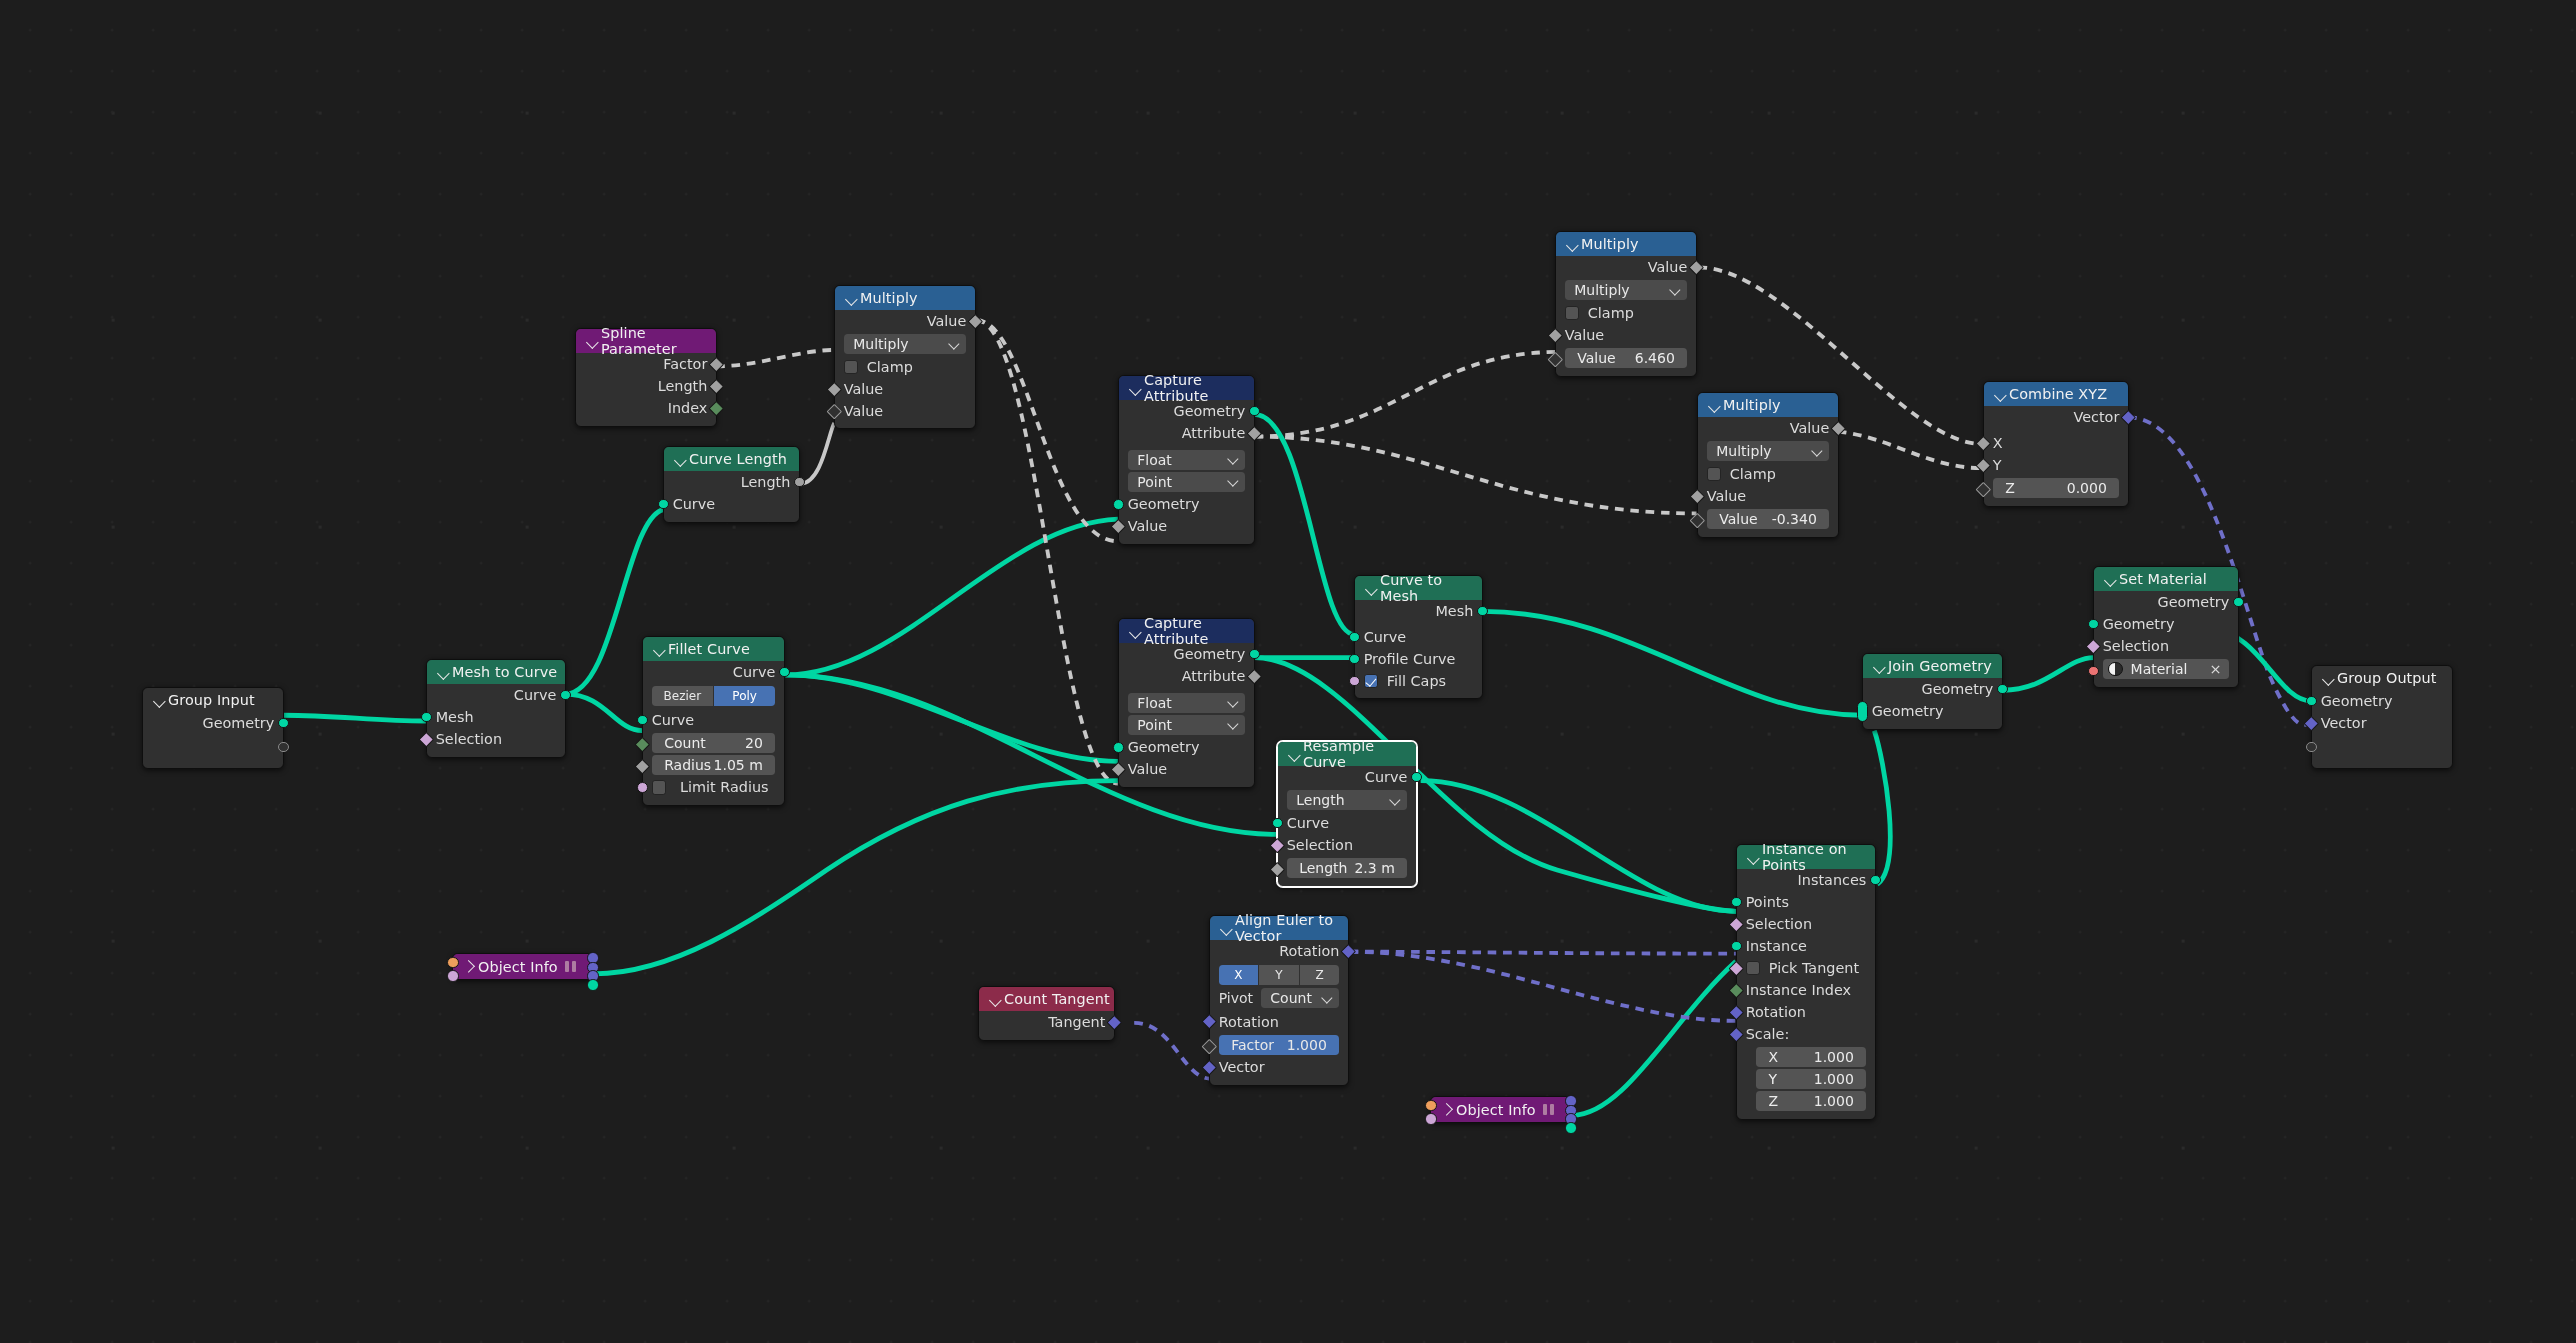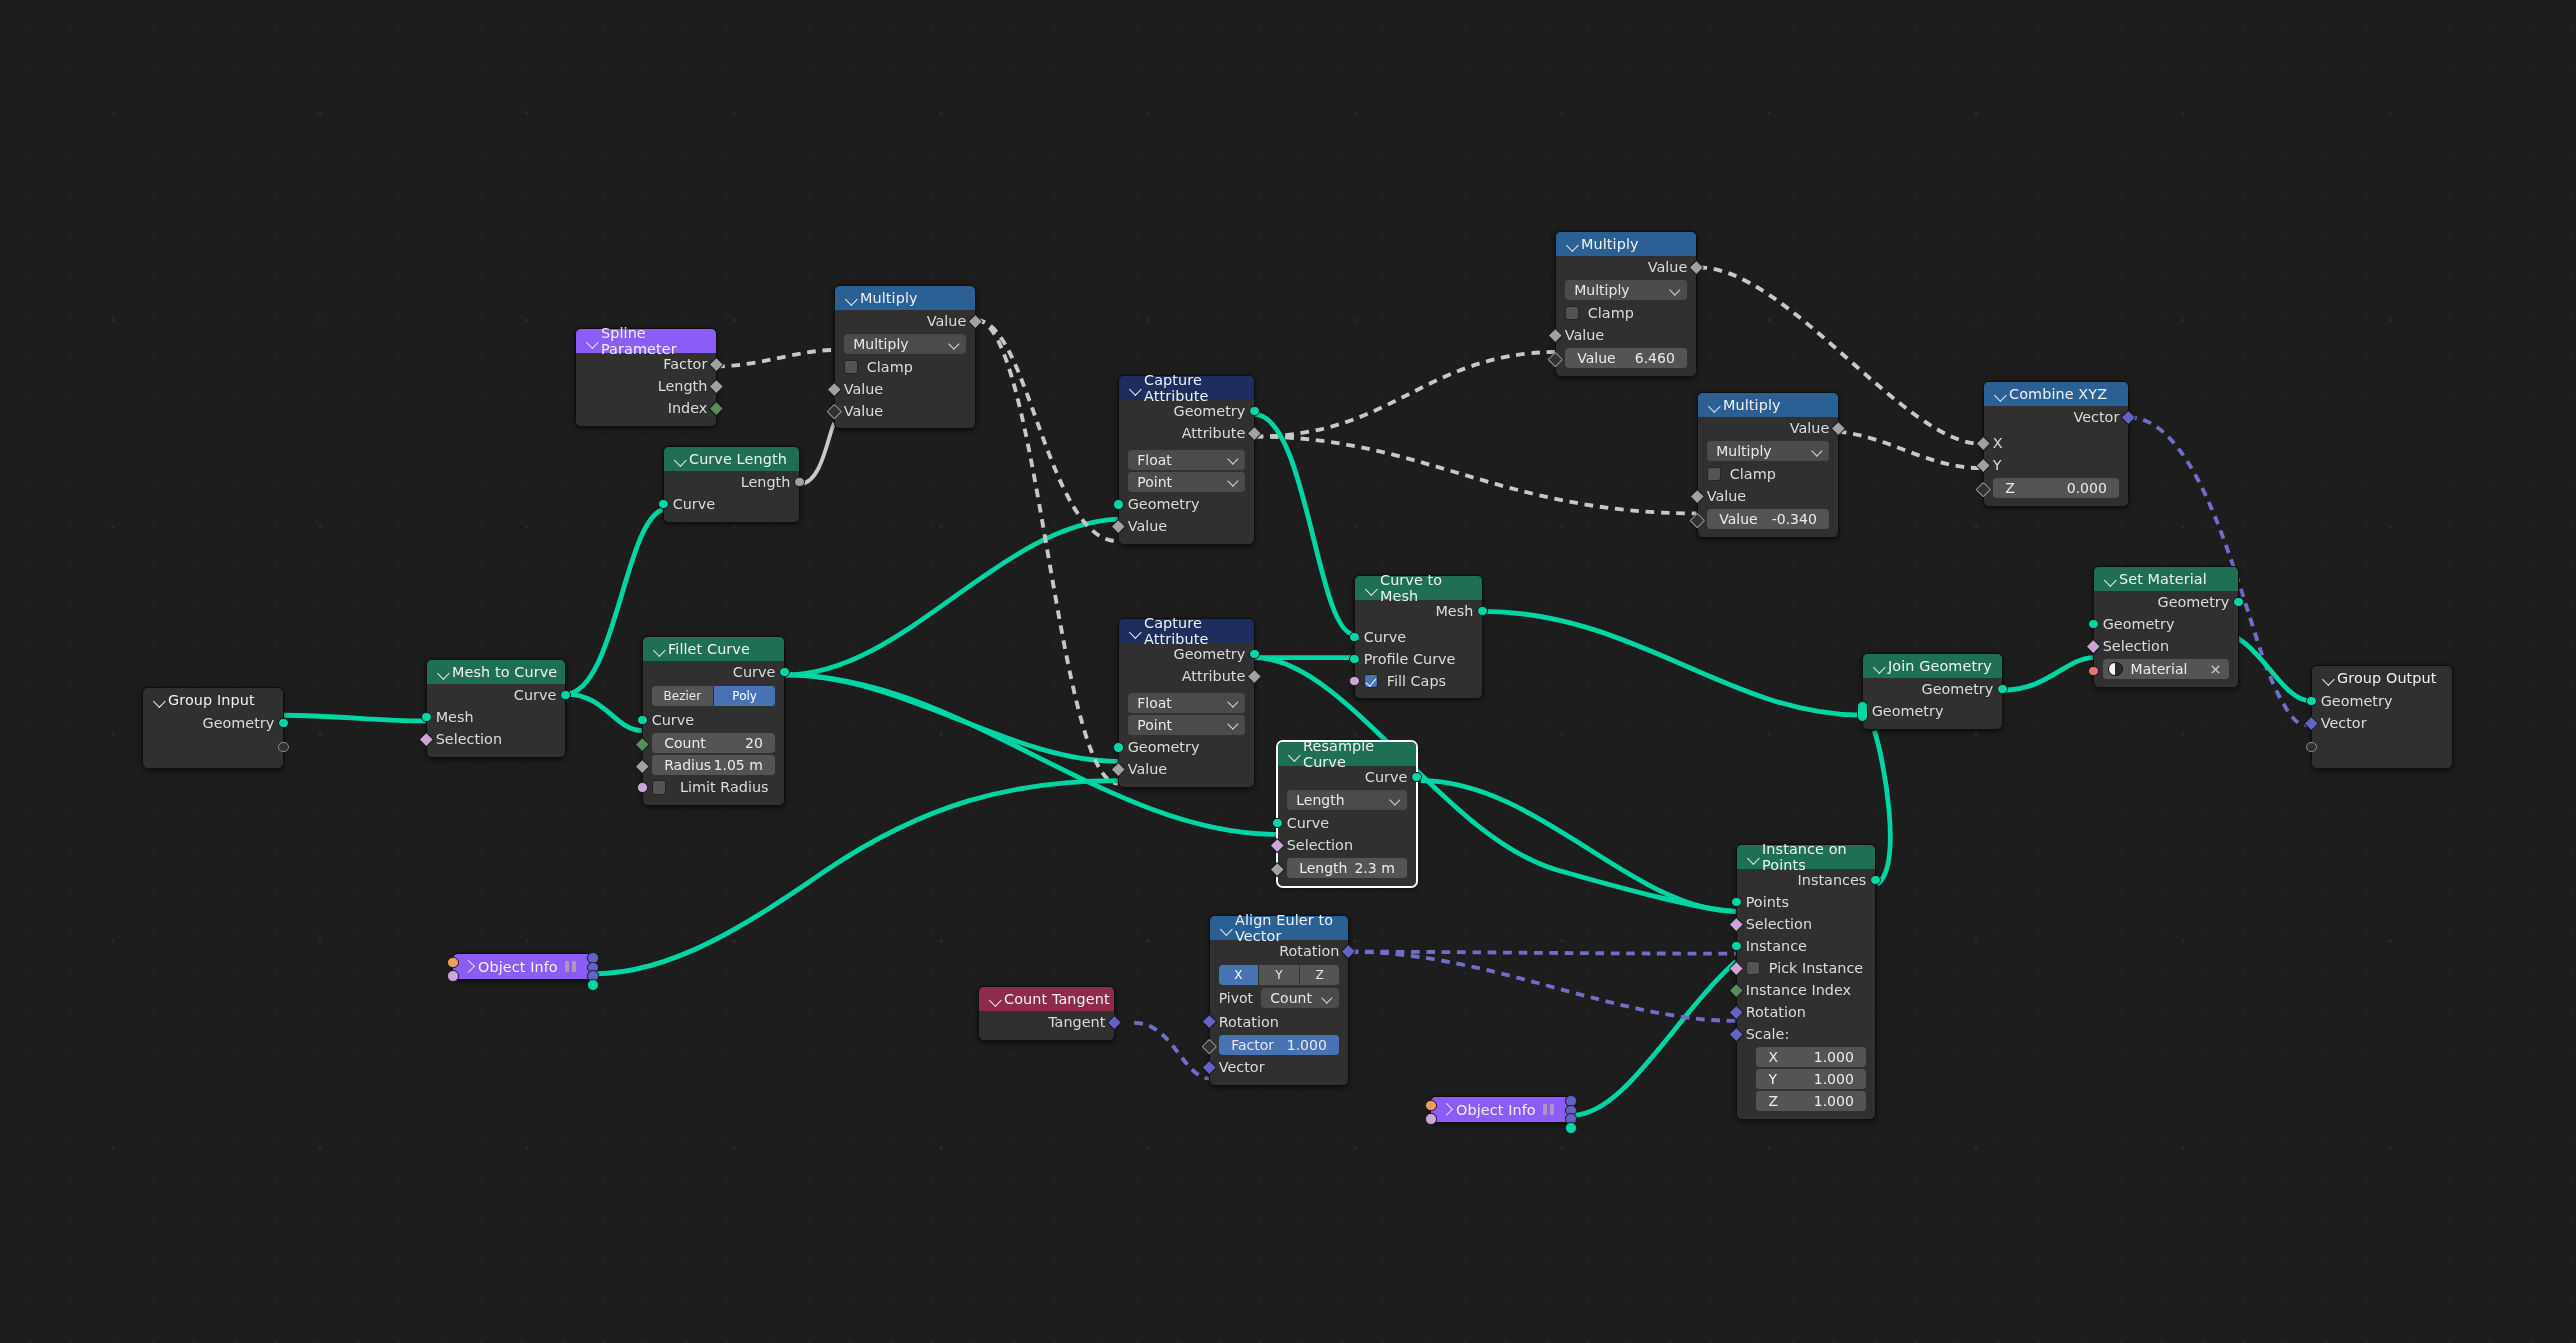--- a/index.html
+++ b/index.html
@@ -47,21 +47,21 @@
   .hdr .tw::before {
     content: ""; position: absolute; left: 2.9px; top: 4.8px;
     width: 7.7px; height: 7.7px;
     border-right: 1.9px solid #e8e8e8; border-bottom: 1.9px solid #e8e8e8;
     transform: rotate(45deg);
   }
   .hdr.collapsed .tw::before { transform: rotate(-45deg); left: 1.9px; top: 3.8px; }
   .hdr-geo { background: #1f6f55; }
   .hdr-blue { background: #2a6093; }
   .hdr-navy { background: #1c2d5e; }
-  .hdr-red  { background: #8b5cf6; }
+  .hdr-red  { background: #701a75; }
   .hdr-pink { background: #8c2b4a; }
 
   .row {
     position: relative;
     height: 22px;
     display: flex; align-items: center;
     padding: 0 8.7px;
     font-size: 14.4px;
     color: #dcdcdc;
     white-space: nowrap;
@@ -645,21 +645,21 @@
       <span class="sock diam left s-bool" style="top:5.8px"></span>
       <span>Selection</span>
     </div>
     <div class="row lbl-left">
       <span class="sock round left s-geo" style="top:5.8px"></span>
       <span>Instance</span>
     </div>
     <div class="row lbl-left">
       <span class="sock diam left s-bool" style="top:5.8px"></span>
       <span class="chkbox"></span>
-      <span style="margin-left:8.7px">Pick Instance</span>
+      <span style="margin-left:8.7px">Pick Tangent</span>
     </div>
     <div class="row lbl-left">
       <span class="sock diam left s-int" style="top:5.8px"></span>
       <span>Instance Index</span>
     </div>
     <div class="row lbl-left">
       <span class="sock diam left s-vec" style="top:5.8px"></span>
       <span>Rotation</span>
     </div>
     <div class="row lbl-left">

